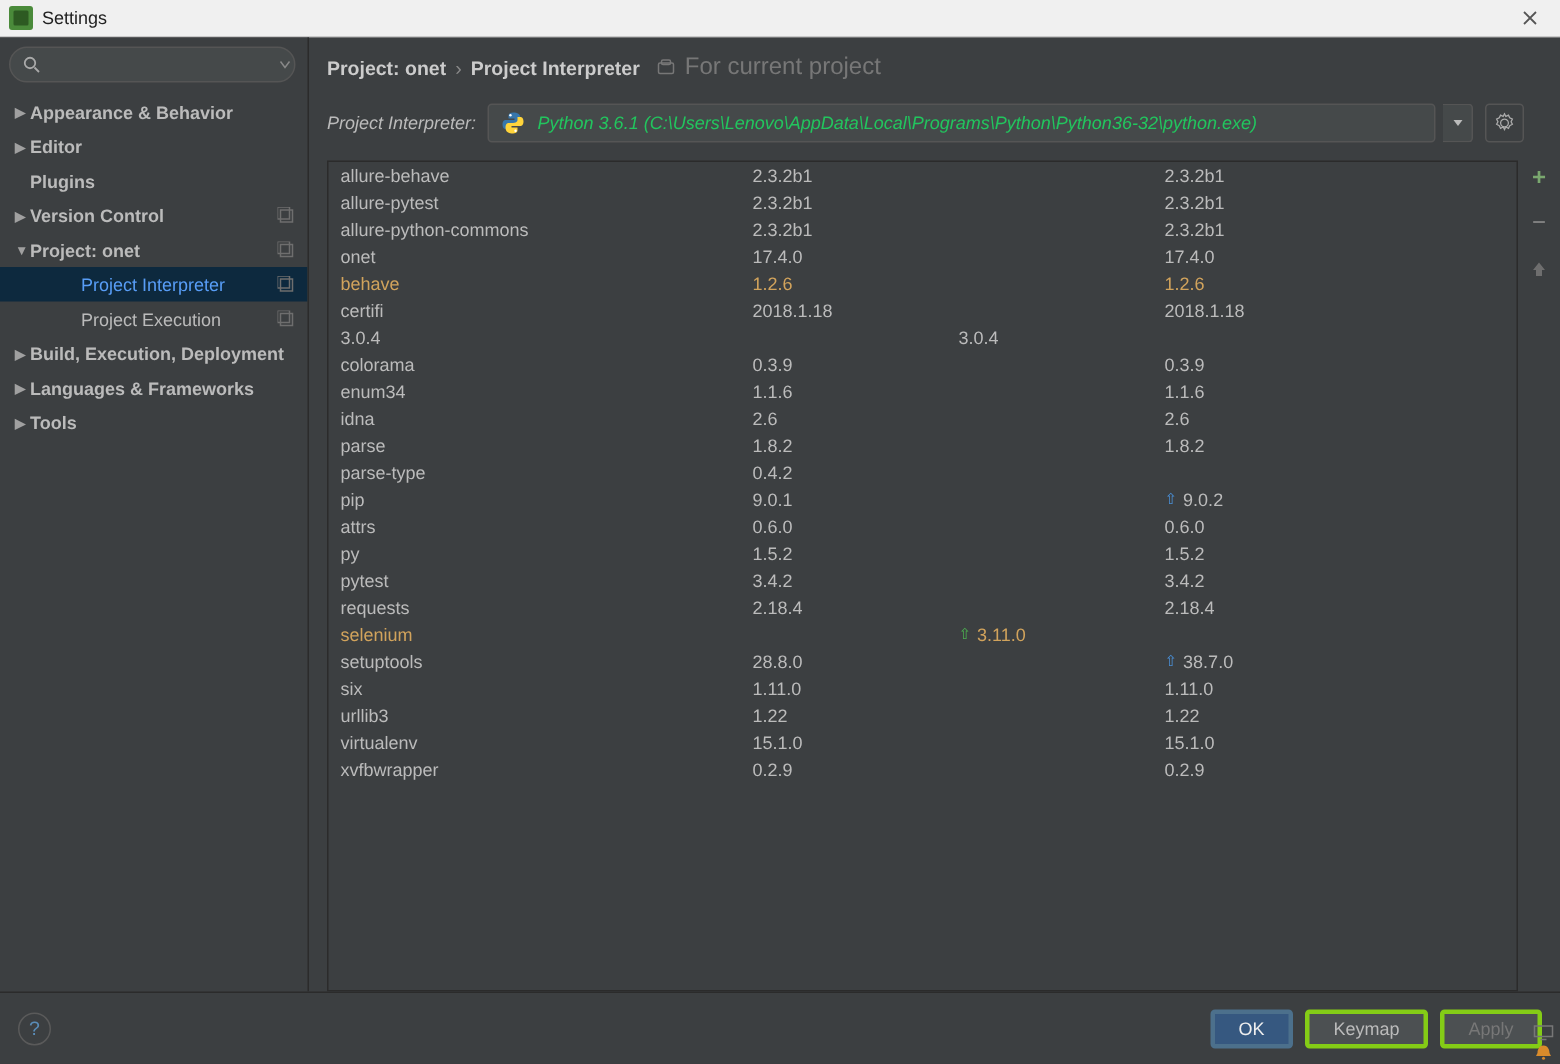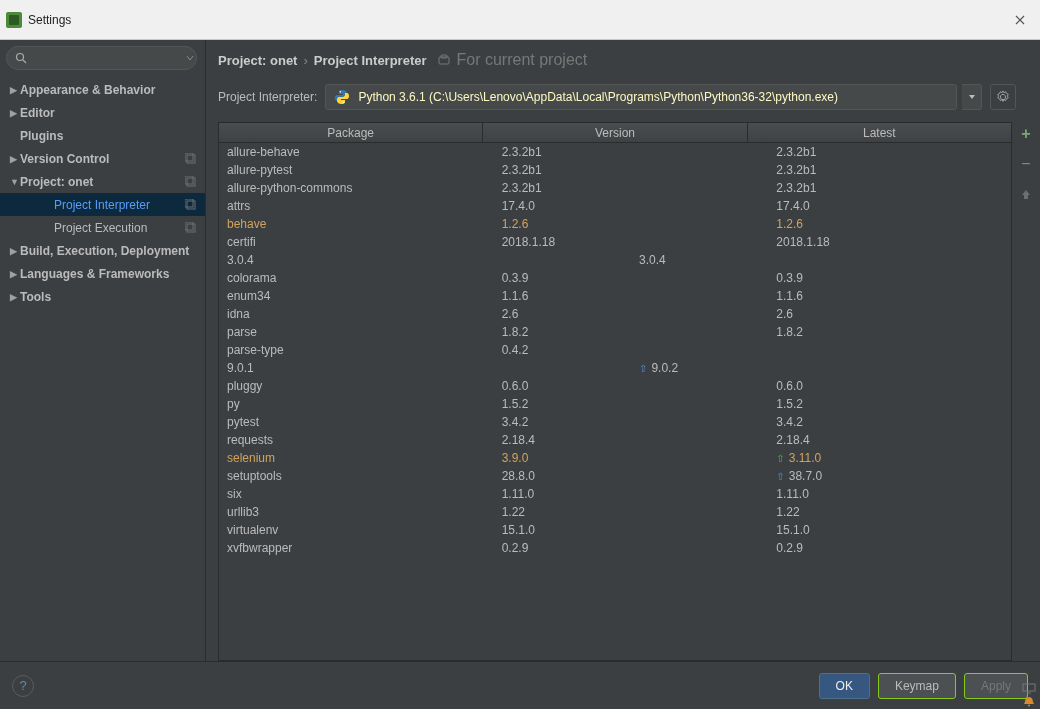--- a/index.html
+++ b/index.html
@@ -1,19 +1,19 @@
 <!DOCTYPE html>
 <html><head>
 <meta charset="utf-8">
 <style>
 * { margin: 0; padding: 0; box-sizing: border-box; font-family: "Segoe UI", Arial, sans-serif; }
 body { background: #3c3f41; color: #bbb; font-size: 12px; width: 1040px; height: 709px; overflow: hidden; display: flex; flex-direction: column; }
 
 
-.titlebar { height: 40px; background: #f0f0f0; display: flex; align-items: center; padding: 0 6px; border-bottom: 1px solid #c9c9c9; color: #222; }
+.titlebar { height: 25px; background: #f0f0f0; display: flex; align-items: center; padding: 0 6px; border-bottom: 1px solid #c9c9c9; color: #222; }
 .titlebar .app-icon { width: 16px; height: 16px; background: #4a8a3a; border-radius: 2px; margin-right: 6px; position: relative; }
 .titlebar .app-icon::after { content:""; position:absolute; inset:3px; background:#2d5a22; border-radius:1px;}
 .titlebar .title-text { font-size: 12px; }
 .titlebar .close-btn { margin-left: auto; width: 28px; height: 100%; display:flex; align-items:center; justify-content:center; color:#555; }
 .titlebar .close-btn svg { width:10px; height:10px; }
 
 
 .main { flex: 1; display: flex; background: #3c3f41; }
 
 
@@ -35,25 +35,25 @@
 
 
 .content { flex:1; display:flex; flex-direction:column; padding: 0; }
 .breadcrumb { height:40px; display:flex; align-items:center; padding:0 12px; color:#bbb; font-size:13px; gap:6px; }
 .breadcrumb .bc1 { font-weight:bold; color:#ccc; }
 .breadcrumb .bc-sep { color:#888; }
 .breadcrumb .bc2 { font-weight:bold; color:#ccc; }
 .breadcrumb .fcp-ic { margin-left:4px; width:14px; height:12px; display:inline-flex; align-items:center; justify-content:center; }
 .breadcrumb .fcp { color:#777; font-size:16px; }
 
-.interp-row { display:flex; align-items:center; padding: 4px 24px 12px 12px; gap:8px; }
+.interp-row { display:flex; align-items:center; padding: 4px 24px 12px 12px; gap:8px;font-style:italic; }
 .interp-label { color:#bbb; font-size:12px; white-space:nowrap; }
 .interp-select { flex:1; height:26px; background:#45494a; border:1px solid #555; border-radius:3px; display:flex; align-items:center; padding:0 8px; gap:8px; position:relative; }
 .py-icon { display:inline-flex; }
-.interp-text { color:#fef9c3; font-size:12px; flex:1; white-space:nowrap; overflow:hidden; text-overflow:ellipsis; }
+.interp-text { color:#22c55e; font-size:12px; flex:1; white-space:nowrap; overflow:hidden; text-overflow:ellipsis; }
 .interp-dd { width:20px; height:26px; background:#45494a; border:1px solid #555; border-left:none; border-radius:0 3px 3px 0; display:flex; align-items:center; justify-content:center; margin-left:-3px; }
 .gear-btn { width:26px; height:26px; background:#3c3f41; border:1px solid #555; border-radius:3px; display:flex; align-items:center; justify-content:center; }
 
 .table-area { flex:1; display:flex; margin:0 0 0 12px; }
 .table-wrap { flex:1; display:flex; flex-direction:column; border:1px solid #2b2b2b; background:#3c3f41; }
 .table-head { display:flex; height:20px; background:linear-gradient(#4a4d4f,#3f4244); border-bottom:1px solid #2b2b2b; }
 .th { flex:1; display:flex; align-items:center; justify-content:center; color:#bbb; font-size:12px; border-right:1px solid #2b2b2b; }
 .th:last-child { border-right:none; }
 .table-body { flex:1; overflow:auto; }
 .tr { display:flex; height:18px; align-items:center;gap:32px; }
@@ -66,21 +66,21 @@
 .side-buttons { width:28px; display:flex; flex-direction:column; align-items:center; gap:10px; padding-top:2px; }
 .side-buttons .sbtn { width:20px; height:20px; display:flex; align-items:center; justify-content:center; color:#888; }
 .side-buttons .sbtn.add { color:#7aa86f; font-size:16px; font-weight:bold; }
 .side-buttons .sbtn.rem { font-size:16px; }
 .side-buttons .sbtn.up svg { width:12px; height:12px; }
 
 
 .footer { height:48px; background:#3c3f41; border-top:1px solid #2b2b2b; display:flex; align-items:center; padding:0 12px; position:relative; }
 .help-btn { width:22px; height:22px; border-radius:11px; border:1px solid #5a5a5a; display:flex; align-items:center; justify-content:center; color:#5a8db8; font-size:13px; }
 .footer .btns { margin-left:auto; display:flex; gap:8px; }
-.btn { height:26px; padding:0 16px; background:#4c5052; border:1px solid #84cc16; border-radius:3px; color:#bbb; font-size:12px; display:flex; align-items:center; }
+.btn { height:26px; padding:0 16px; background:#4c5052; border:3px solid #84cc16; border-radius:3px; color:#bbb; font-size:12px; display:flex; align-items:center; }
 .btn.primary { background:#365880; border-color:#4c708c; color:#eee; }
 .btn.disabled { color:#777; }
 .corner-icons { position:absolute; right:4px; bottom:2px; display:flex; flex-direction:column; gap:2px; align-items:flex-end; }
 .corner-icons .ci { width:14px; height:11px; }
 
 svg { display:block; }
 </style>
 </head>
 <body>
 
@@ -215,25 +215,20 @@
       </div>
       <div class="gear-btn">
         <svg width="14" height="14" viewBox="0 0 16 16">
             <path d="M8 5 a3 3 0 1 0 0.001 0 M8 1 l1 2 2-1 1 2 2 1-1 2 1 2-2 1-1 2-2-1-1 2-1-2-2 1-1-2-2-1 1-2-1-2 2-1 1-2 2 1 z" fill="none" stroke="#aaa" stroke-width="1"></path>
           </svg>
       </div>
     </div>
 
     <div class="table-area">
       <div class="table-wrap">
-        <div class="table-head">
-          <div class="th">Package</div>
-          <div class="th">Version</div>
-          <div class="th">Latest</div>
-        </div>
         <div class="table-body" id="tbody">
             <div class="tr">
               <div class="td pkg">allure-behave</div>
               <div class="td">2.3.2b1</div>
               <div class="td">
                 <span>2.3.2b1</span>
               </div>
             </div>
             <div class="tr">
               <div class="td pkg">allure-pytest</div>
@@ -243,21 +238,21 @@
               </div>
             </div>
             <div class="tr">
               <div class="td pkg">allure-python-commons</div>
               <div class="td">2.3.2b1</div>
               <div class="td">
                 <span>2.3.2b1</span>
               </div>
             </div>
             <div class="tr">
-              <div class="td pkg">attrs</div>
+              <div class="td pkg">onet</div>
               <div class="td">17.4.0</div>
               <div class="td">
                 <span>17.4.0</span>
               </div>
             </div>
             <div class="tr hl">
               <div class="td pkg">behave</div>
               <div class="td">1.2.6</div>
               <div class="td">
                 <span>1.2.6</span>
@@ -305,28 +300,29 @@
               </div>
             </div>
             <div class="tr">
               <div class="td pkg">parse-type</div>
               <div class="td">0.4.2</div>
               <div class="td">
                 <span></span>
               </div>
             </div>
             <div class="tr">
+              <div class="td pkg">pip</div>
               <div class="td">9.0.1</div>
               <div class="td">
                 <span class="up-arrow">⇧</span>
                 <span>9.0.2</span>
               </div>
             </div>
             <div class="tr">
-              <div class="td pkg">pluggy</div>
+              <div class="td pkg">attrs</div>
               <div class="td">0.6.0</div>
               <div class="td">
                 <span>0.6.0</span>
               </div>
             </div>
             <div class="tr">
               <div class="td pkg">py</div>
               <div class="td">1.5.2</div>
               <div class="td">
                 <span>1.5.2</span>
@@ -341,21 +337,20 @@
             </div>
             <div class="tr">
               <div class="td pkg">requests</div>
               <div class="td">2.18.4</div>
               <div class="td">
                 <span>2.18.4</span>
               </div>
             </div>
             <div class="tr hl">
               <div class="td pkg">selenium</div>
-              <div class="td">3.9.0</div>
               <div class="td">
                 <span class="up-arrow green">⇧</span>
                 <span>3.11.0</span>
               </div>
             </div>
             <div class="tr">
               <div class="td pkg">setuptools</div>
               <div class="td">28.8.0</div>
               <div class="td">
                 <span class="up-arrow">⇧</span>

